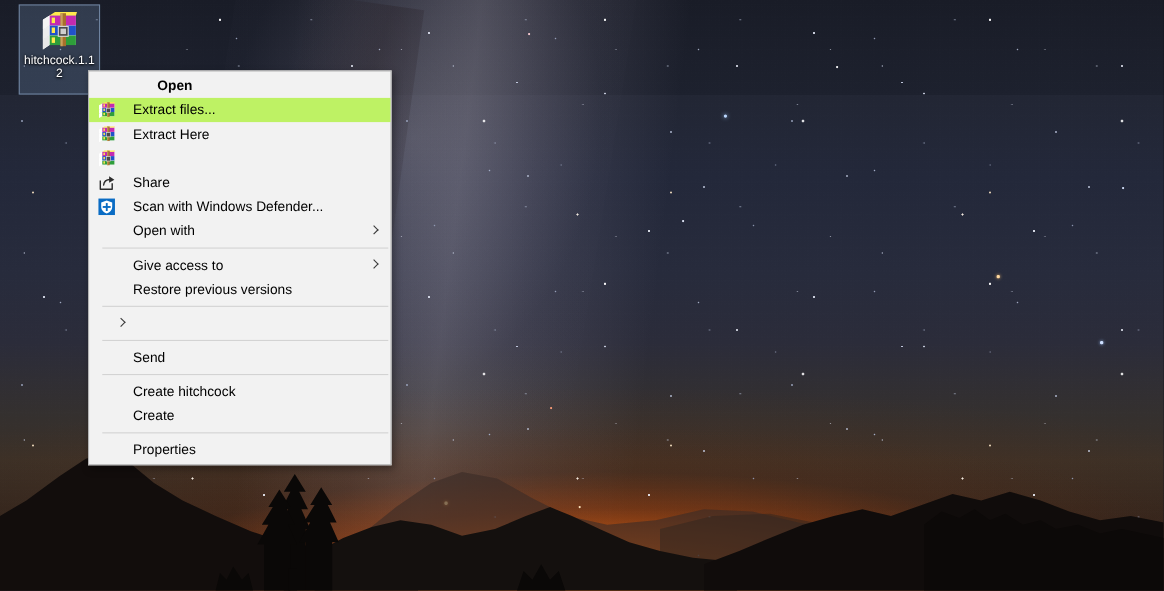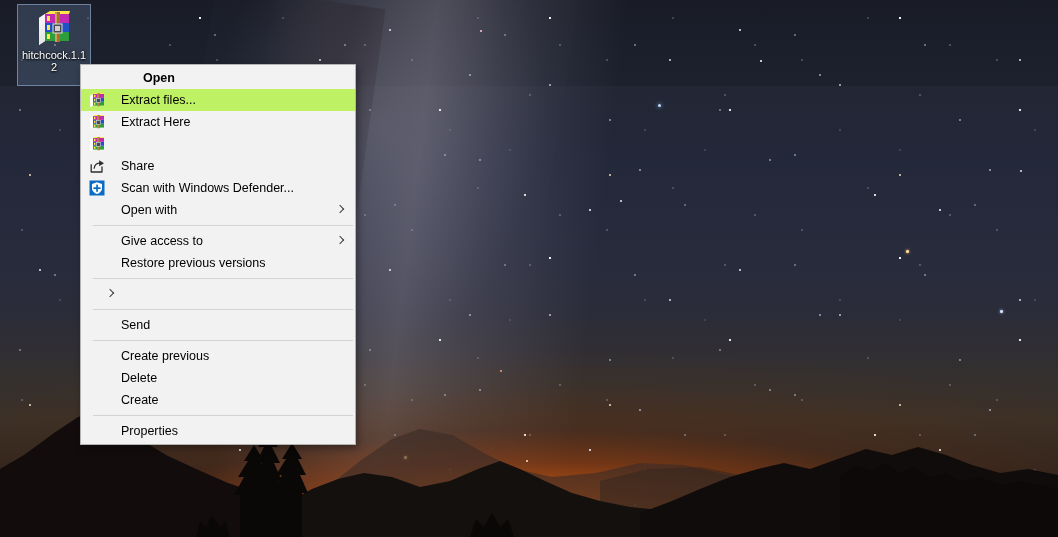--- a/index.html
+++ b/index.html
@@ -456,26 +456,21 @@
       </div>
       <div class="menu-sep"></div>
       <div class="menu-item">
         <span class="mi-icon"></span>
         <span class="mi-label">Send</span>
         <span class="mi-arrow" style="visibility: hidden;"></span>
       </div>
       <div class="menu-sep"></div>
       <div class="menu-item">
         <span class="mi-icon"></span>
-        <span class="mi-label">Create previous</span>
-        <span class="mi-arrow" style="visibility: hidden;"></span>
-      </div>
-      <div class="menu-item">
-        <span class="mi-icon"></span>
-        <span class="mi-label">Delete</span>
+        <span class="mi-label">Create hitchcock</span>
         <span class="mi-arrow" style="visibility: hidden;"></span>
       </div>
       <div class="menu-item">
         <span class="mi-icon"></span>
         <span class="mi-label">Create</span>
         <span class="mi-arrow" style="visibility: hidden;"></span>
       </div>
       <div class="menu-sep"></div>
       <div class="menu-item">
         <span class="mi-icon"></span>

